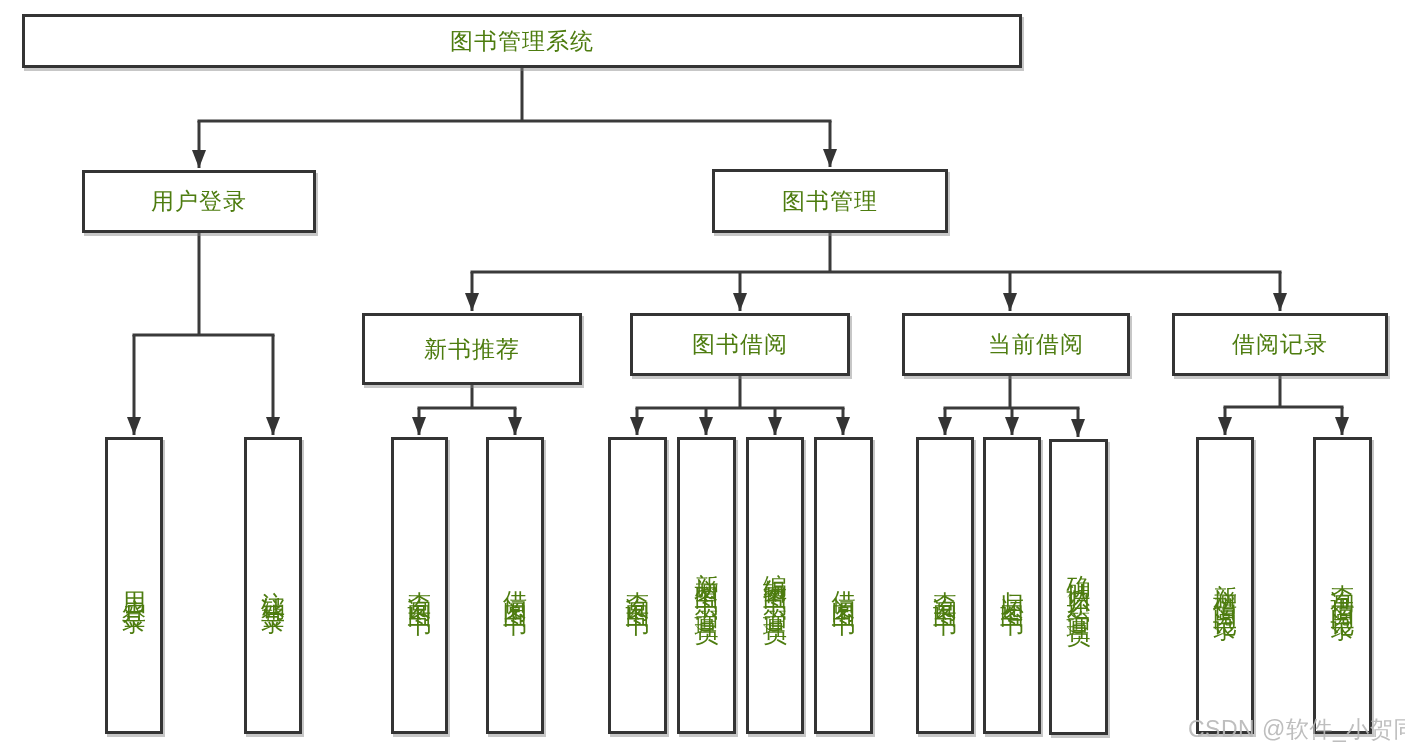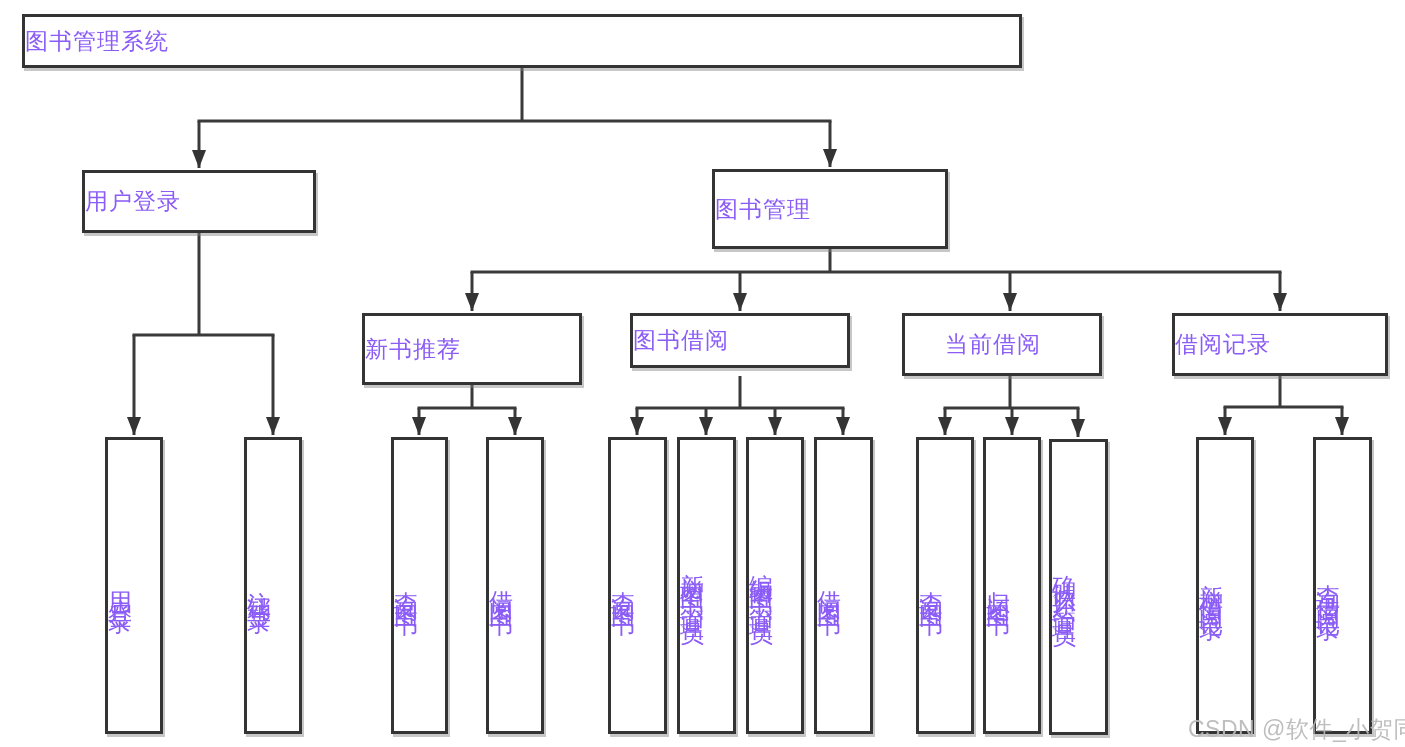--- a/index.html
+++ b/index.html
@@ -22,23 +22,23 @@
     z-index: 1;
   }
   .node {
     position: absolute;
     box-sizing: border-box;
     background: #ffffff;
     border: 3px solid #343434;
     box-shadow: 2px 3px 0 rgba(130,130,130,0.45);
     display: flex;
     align-items: center;
-    justify-content: flex-start;
+    justify-content: center;
     z-index: 2;
-    color: #8b5cf6;
+    color: #4d7c0f;
   }
   .node.h {
     font-size: 23px;
     letter-spacing: 1px;
     white-space: nowrap;
   }
   .node.v {
     font-size: 24px;
   }
   .vtext {
@@ -107,31 +107,31 @@
     </g>
   </svg>
 
   <div class="node h" style="left:22px; top:14px; width:1000px; height:54px;">
     <span>图书管理系统</span>
   </div>
 
   <div class="node h" style="left:82px; top:170px; width:234px; height:63px;">
     <span>用户登录</span>
   </div>
-  <div class="node h" style="left:712px; top:169px; width:236px; height:80px;">
+  <div class="node h" style="left:712px; top:169px; width:236px; height:64px;">
     <span>图书管理</span>
   </div>
 
   <div class="node h" style="left:362px; top:313px; width:220px; height:72px;">
     <span>新书推荐</span>
   </div>
-  <div class="node h" style="left:630px; top:313px; width:220px; height:55px;">
+  <div class="node h" style="left:630px; top:313px; width:220px; height:63px;">
     <span>图书借阅</span>
   </div>
-  <div class="node h" style="left:902px; top:313px; width:200px; height:63px;padding-left:40px;">
+  <div class="node h" style="left:902px; top:313px; width:228px; height:63px;padding-left:40px;">
     <span>当前借阅</span>
   </div>
   <div class="node h" style="left:1172px; top:313px; width:216px; height:63px;font-family:Liberation Mono, monospace;">
     <span>借阅记录</span>
   </div>
 
   <div class="node v" style="left:105px; top:437px; width:58px; height:297px;">
     <span class="vtext">用户登录</span>
   </div>
   <div class="node v" style="left:244px; top:437px; width:58px; height:297px;">

